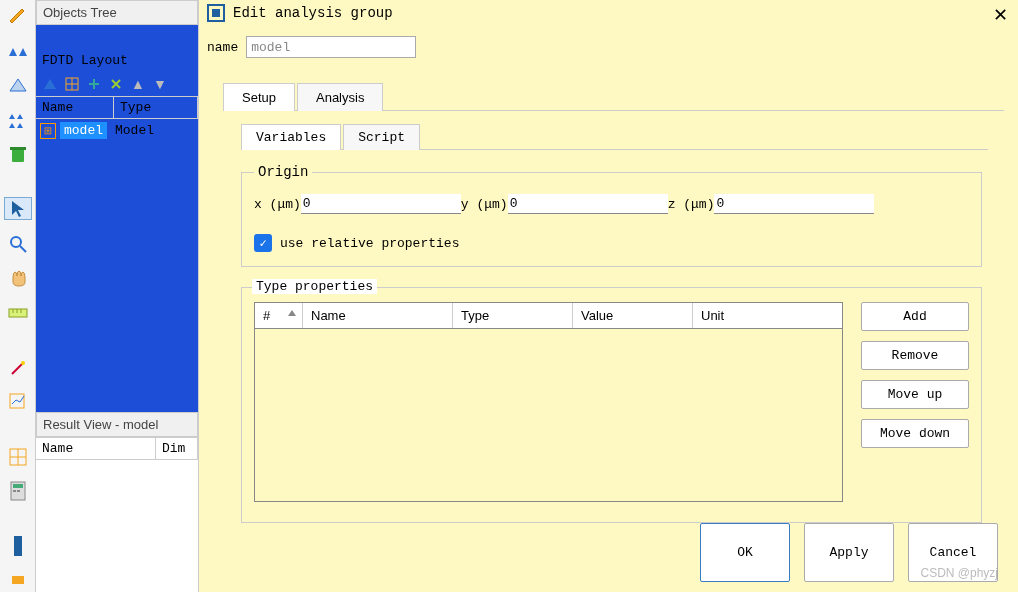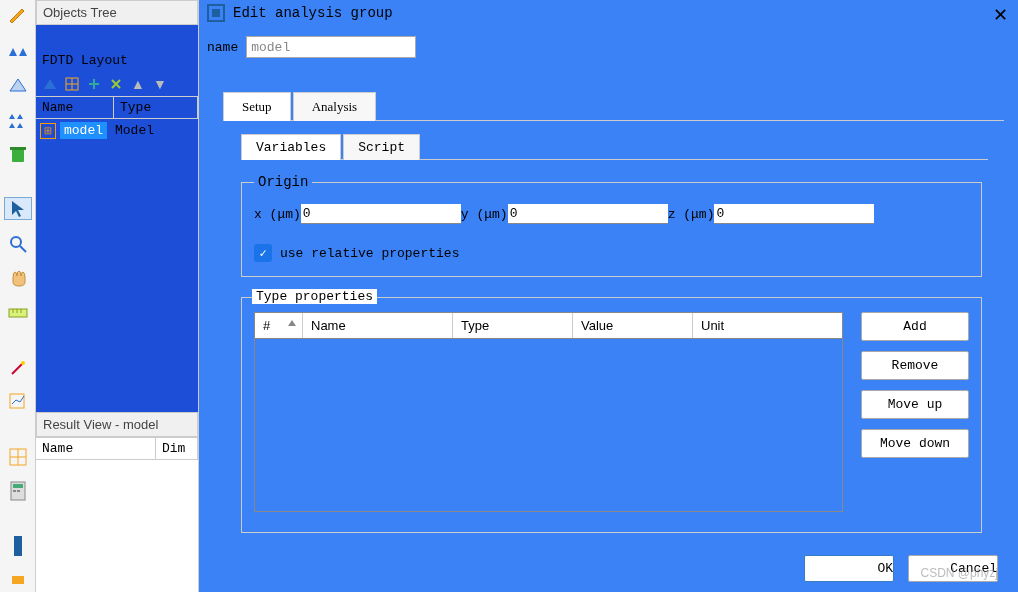--- a/index.html
+++ b/index.html
@@ -23,31 +23,31 @@
 .tree-row { display: flex; align-items: center; padding: 3px 4px; font-size: 13px; }
 .tree-row .node-icon { width: 16px; height: 16px; border: 1px solid #f90; margin-right: 4px; display:flex; align-items:center; justify-content:center; font-size:10px; color:#f90;}
 .tree-row .node-name { background: #1e90ff; color: #fff; padding: 1px 4px; margin-right: 8px; font-family: "Courier New", monospace;}
 .tree-row .node-type { font-family: "Courier New", monospace; }
 .result-header { display: flex; border-top: 1px solid #ccc; border-bottom: 1px solid #ccc; font-family: "Courier New", monospace; font-size: 13px; }
 .result-header div { padding: 3px 6px; border-right: 1px solid #ccc; }
 .result-header .rcol-name { width: 120px; }
 .result-header .rcol-dim { flex: 1; }
 
 
-.dialog { position: absolute; left: 198px; top: 0; width: 820px; height: 592px; background: #3b82f6; border-left: 1px solid #ccc; }
+.dialog { position: absolute; left: 198px; top: 0; width: 820px; height: 592px; background: #fef9c3; border-left: 1px solid #ccc; }
 .dialog-title { display: flex; align-items: center; padding: 4px 8px; font-family: "Courier New", monospace; font-size: 14px; }
 .dialog-title .dicon { width: 18px; height: 18px; border: 2px solid #1e5fa0; margin-right: 8px; display:inline-block; position:relative;}
 .dialog-title .dicon::after{content:""; position:absolute; inset:3px; background:#1e5fa0;}
 .dialog-close { position: absolute; right: 10px; top: 4px; font-size: 18px; cursor: pointer; font-family: Arial; }
 .name-row { display: flex; align-items: center; padding: 10px 8px 16px 8px; font-family: "Courier New", monospace; font-size: 13px; }
 .name-row label { margin-right: 8px; }
 .name-row input { width: 170px; height: 22px; border: 1px solid #aaa; padding: 0 4px; font-family: "Courier New", monospace; font-size: 13px; color: #888; }
 
 
-.tabs { display: flex; border-bottom: 1px solid #ccc; margin: 17px 14px 0 24px; font-family: Liberation Serif, serif; }
+.tabs { display: flex; border-bottom: 1px solid #ccc; margin: 8px 14px 0 24px; font-family: Liberation Sans, sans-serif; }
 .tabs .tab { padding: 6px 18px; border: 1px solid #ccc; border-bottom: none; margin-right: 2px; background: #f7f7f7; cursor: pointer; position: relative; top: 1px; }
 .tabs .tab.active { background: #fff; }
 .inner-tabs { display: flex; border-bottom: 1px solid #ccc; margin: 12px 30px 0 42px; font-family: "Courier New", monospace; }
 .inner-tabs .tab { padding: 5px 14px; border: 1px solid #ccc; border-bottom: none; margin-right: 2px; background: #f7f7f7; cursor: pointer; position: relative; top: 1px; }
 .inner-tabs .tab.active { background: #fff; }
 
 
 fieldset { border: 1px solid #ccc; margin: 14px 36px 0 42px; padding: 14px 12px; font-family: "Courier New", monospace; }
 fieldset legend { padding: 0 4px; font-size: 14px; }
 .origin-row { display: flex; align-items: center; }
@@ -67,21 +67,21 @@
 .up-thead .c-num::after{content:""; position:absolute; right:6px; top:7px; border-left:4px solid transparent; border-right:4px solid transparent; border-bottom:6px solid #888;}
 .up-thead .c-name { width: 150px; }
 .up-thead .c-type { width: 120px; }
 .up-thead .c-value { width: 120px; }
 .up-thead .c-unit { flex: 1; border-right: none; }
 .btn-col { display:flex; flex-direction:column; gap:10px; width:108px;}
 .btn { border: 1px solid #aaa; background: #fff; padding: 6px 0; text-align: center; font-family: "Courier New", monospace; font-size: 13px; cursor: pointer; border-radius:2px;}
 
 
 .bottom-row { position: absolute; right: 20px; bottom: 10px; display: flex; gap: 14px; }
-.bottom-row .btn { width: 90px; padding: 5px 0; text-align: right; }
+.bottom-row .btn { width: 90px; padding: 21px 0; }
 .bottom-row .btn.ok { border: 1px solid #3a7cc4; color: #000; }
 .watermark { position: absolute; right: 20px; bottom: 12px; color: rgba(120,120,120,.5); font-size: 12px; pointer-events: none; font-family: Arial;}
 </style>
 </head>
 <body>
 
 <div class="left-toolbar">
   <div class="tbtn">
       <svg width="20" height="20">
         <path d="M2 16 L14 4 L16 6 L4 18 Z" fill="#f5a623" stroke="#c47c00"></path>
@@ -275,17 +275,18 @@
         <div class="btn">Add</div>
         <div class="btn">Remove</div>
         <div class="btn">Move up</div>
         <div class="btn">Move down</div>
       </div>
     </div>
   </div>
 
   <div class="bottom-row">
     <div class="btn ok">OK</div>
+    <div class="btn">Apply</div>
     <div class="btn">Cancel</div>
   </div>
 </div>
 
 <div class="watermark">CSDN @phyzj</div>
 
 </body></html>

